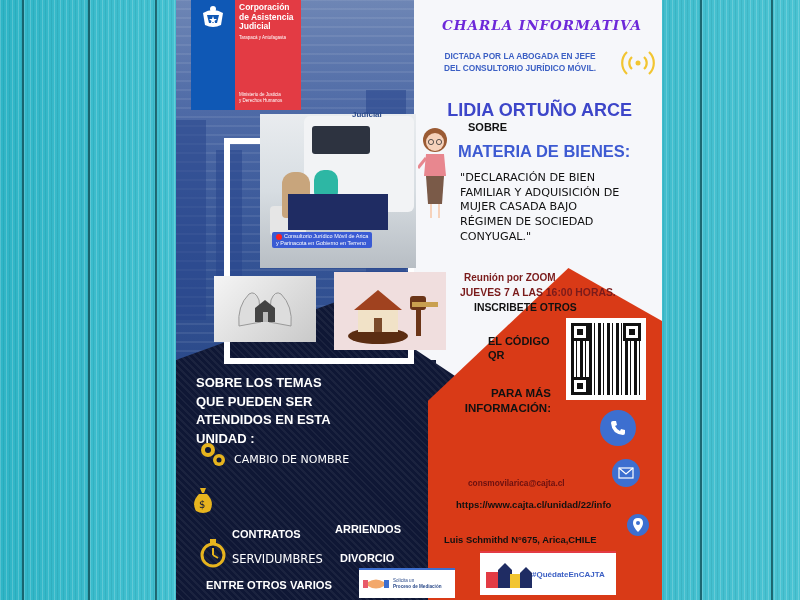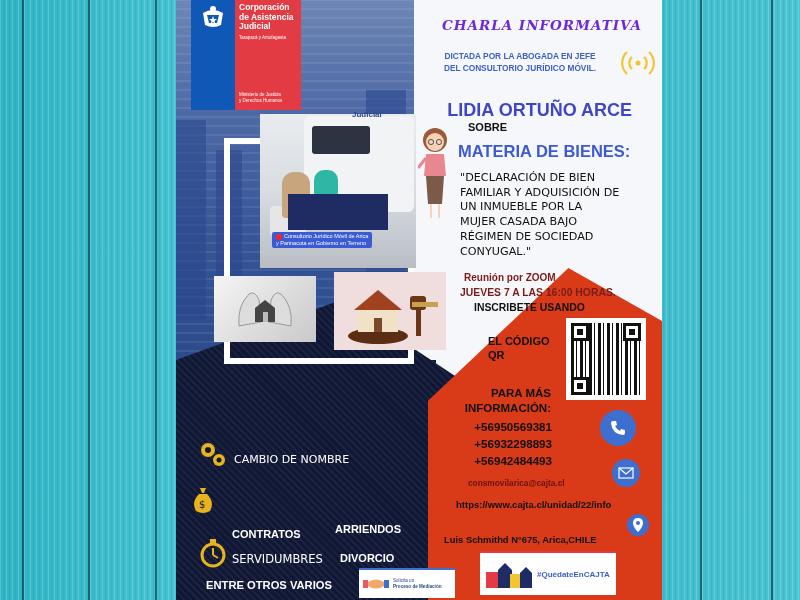--- a/index.html
+++ b/index.html
@@ -144,21 +144,21 @@
   .item { position: absolute; color: #fff; font-family: "DejaVu Sans", sans-serif; white-space: nowrap; margin-top: 6px; }
   .item.b { font-weight: bold; font-family: "Liberation Sans", sans-serif; }
 
   .badge-med {
     position: absolute; left: 183px; top: 568px; width: 96px; height: 30px; background: #fff;
     border-top: 2px solid #3d6fd0; display: flex; align-items: center; padding-left: 4px; gap: 4px;
   }
   .badge-med .txt { font-size: 4.6px; color: #2b4a8a; line-height: 6px; font-family: "Liberation Sans", sans-serif; }
   .badge-caj {
     position: absolute; left: 304px; top: 551px; width: 136px; height: 44px; background: #fff;
-    border-top: 2px solid #e33b44; display: flex; align-items: center; padding-left: 6px; gap: 5px;
+    border-top: 2px solid #e33b44; display: flex; align-items: center; padding-left: 6px; 
   }
   .badge-caj .txt { font-size: 8px; font-weight: bold; color: #3b5fc4; font-family: "Liberation Sans", sans-serif; }
 </style>
 </head>
 <body>
 
 <div class="plank-line" style="left:22px"></div>
 <div class="plank-line" style="left:88px"></div>
 <div class="plank-line" style="left:155px"></div>
 <div class="plank-line" style="left:700px"></div>
@@ -257,51 +257,45 @@
     <path d="M6 3 A15 15 0 0 0 6 25" stroke="#f2c531" stroke-width="2.2" fill="none"></path>
     <path d="M28 3 A15 15 0 0 1 28 25" stroke="#f2c531" stroke-width="2.2" fill="none"></path>
   </svg>
   <div class="name">LIDIA ORTUÑO ARCE</div>
   <div class="sobre">SOBRE</div>
   <div class="materia">MATERIA DE BIENES:</div>
 
   <div class="quote">
     <div>"DECLARACIÓN DE BIEN</div>
     <div>FAMILIAR Y ADQUISICIÓN DE</div>
-    <div>UN INMUEBLE POR LA</div>
     <div>MUJER CASADA BAJO</div>
     <div>RÉGIMEN DE SOCIEDAD</div>
     <div>CONYUGAL."</div>
   </div>
 
   <div class="reunion">Reunión por ZOOM</div>
   <div class="jueves">JUEVES 7 A LAS 16:00 HORAS.</div>
-  <div class="inscribe">INSCRIBETE USANDO</div>
+  <div class="inscribe">INSCRIBETE OTROS</div>
   <div class="codigo">
     <div>EL CÓDIGO</div>
     <div>QR</div>
   </div>
 
   <div class="qr">
     <div class="qr-grid">
       <div class="qr-finder" style="left:0;top:0"></div>
       <div class="qr-finder" style="right:0;top:0"></div>
       <div class="qr-finder" style="left:0;bottom:0"></div>
     </div>
   </div>
 
   <div class="mas">
     <div>PARA MÁS</div>
     <div>INFORMACIÓN:</div>
   </div>
-  <div class="phones">
-    <div>+56950569381</div>
-    <div>+56932298893</div>
-    <div>+56942484493</div>
-  </div>
   <div class="ic-circle" style="left:424px;top:410px;width:36px;height:36px;">
     <svg width="18" height="18" viewBox="0 0 18 18">
         <path d="M4 2 L7 2 L8 6 L6 7 Q8 11 11 12 L12 10 L16 11 L16 14 Q16 16 14 16 Q3 15 2 4 Q2 2 4 2 Z" fill="#fff"></path>
       </svg>
   </div>
   <div class="ic-circle" style="left:436px;top:459px;width:28px;height:28px;">
     <svg width="16" height="12" viewBox="0 0 16 12">
         <rect x="1" y="1" width="14" height="10" fill="none" stroke="#fff" stroke-width="1.2"></rect>
         <path d="M1 1 L8 7 L15 1" stroke="#fff" fill="none" stroke-width="1.2"></path>
       </svg>
@@ -309,20 +303,26 @@
   <div class="ic-circle" style="left:451px;top:514px;width:22px;height:22px;">
     <svg width="10" height="14" viewBox="0 0 10 14">
         <path d="M5 0 Q10 0 10 5 Q10 9 5 14 Q0 9 0 5 Q0 0 5 0 Z" fill="#fff"></path>
         <circle cx="5" cy="5" r="2" fill="#3d6fd0"></circle>
       </svg>
   </div>
   <div class="email">consmovilarica@cajta.cl</div>
   <div class="web">https://www.cajta.cl/unidad/22/info</div>
   <div class="addr">Luis Schmithd N°675, Arica,CHILE</div>
 
+  <div class="temas">
+    <div>SOBRE LOS TEMAS</div>
+    <div>QUE PUEDEN SER</div>
+    <div>ATENDIDOS EN ESTA</div>
+    <div>UNIDAD :</div>
+  </div>
   <svg style="position:absolute;left:22px;top:440px" width="30" height="28" viewBox="0 0 30 28">
     <circle cx="10" cy="10" r="7" fill="#e7b41e"></circle>
       <circle cx="10" cy="10" r="3" fill="#0f1735"></circle>
     <circle cx="21" cy="20" r="6" fill="#e7b41e"></circle>
       <circle cx="21" cy="20" r="2.5" fill="#0f1735"></circle>
   </svg>
   <div class="item" style="left:58px;top:447px;font-size:11px;">CAMBIO DE NOMBRE</div>
   <svg style="position:absolute;left:17px;top:486px" width="20" height="28" viewBox="0 0 20 28">
     <path d="M7 2 L13 2 L11 7 L9 7 Z" fill="#e7b41e"></path>
     <path d="M6 8 Q-2 16 3 25 Q10 29 17 25 Q22 16 14 8 Z" fill="#e7b41e"></path>

